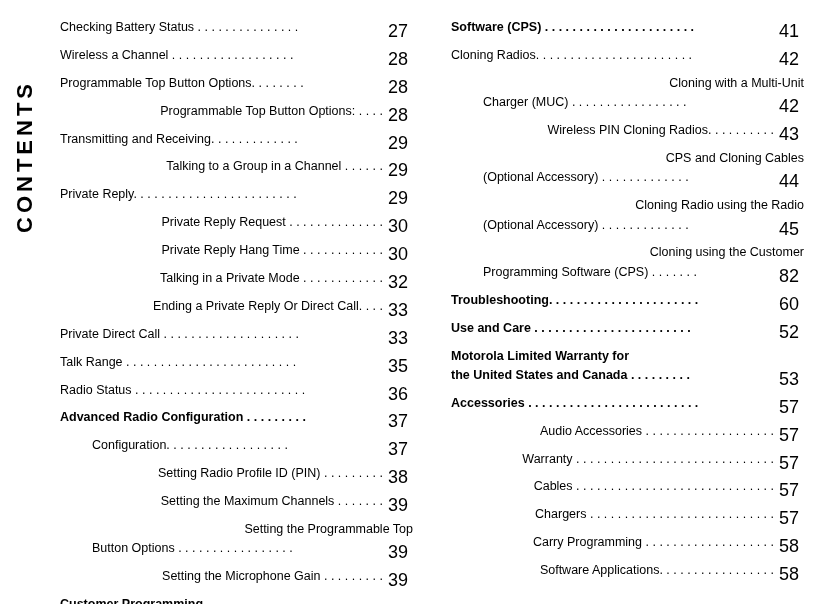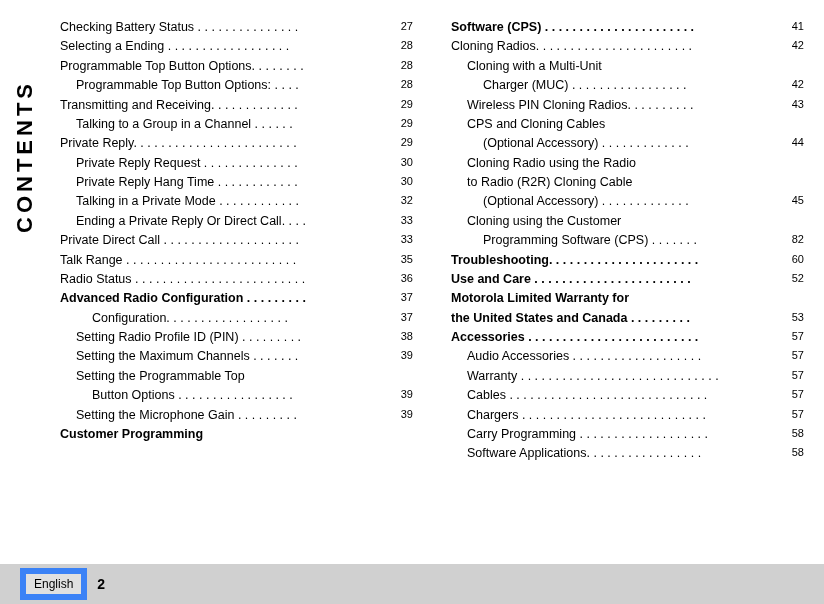--- a/index.html
+++ b/index.html
@@ -70,34 +70,35 @@
       color: #000;
       padding: 0;
     }
 
     .toc-entry .entry-text {
       flex: 1;
     }
 
     .toc-entry .entry-page {
       min-width: 30px;
-      text-align: right;
-      font-size: 11px;
+      text-align: center;
+      font-size: 18px;
     }
 
     .toc-entry.bold .entry-text {
       font-weight: bold;
     }
 
     .toc-entry.bold .entry-page {
       font-weight: normal;
     }
 
     .indent1 .entry-text {
       padding-left: 16px;
+      text-align: right;
     }
 
     .indent2 .entry-text {
       padding-left: 32px;
     }
 
     
     .bottom-bar {
       height: 40px;
       background: #d0d0d0;
@@ -140,21 +141,21 @@
     <span class="sidebar-label">CONTENTS</span>
   </div>
 
   <div class="content">
     <div class="col-left" id="left-col">
         <div class="toc-entry">
           <span class="entry-text">Checking Battery Status . . . . . . . . . . . . . . .</span>
           <span class="entry-page">27</span>
         </div>
         <div class="toc-entry">
-          <span class="entry-text">Selecting a Ending  . . . . . . . . . . . . . . . . . .</span>
+          <span class="entry-text">Wireless a Channel  . . . . . . . . . . . . . . . . . .</span>
           <span class="entry-page">28</span>
         </div>
         <div class="toc-entry">
           <span class="entry-text">Programmable Top Button Options. . . . . . . .</span>
           <span class="entry-page">28</span>
         </div>
         <div class="toc-entry indent1">
           <span class="entry-text">Programmable Top Button Options: . . . .</span>
           <span class="entry-page">28</span>
         </div>
@@ -251,23 +252,20 @@
         </div>
         <div class="toc-entry indent1">
           <span class="entry-text">CPS and Cloning Cables</span>
         </div>
         <div class="toc-entry indent2">
           <span class="entry-text">(Optional Accessory) . . . . . . . . . . . . .</span>
           <span class="entry-page">44</span>
         </div>
         <div class="toc-entry indent1">
           <span class="entry-text">Cloning Radio using the Radio</span>
-        </div>
-        <div class="toc-entry indent1">
-          <span class="entry-text">to Radio (R2R) Cloning Cable</span>
         </div>
         <div class="toc-entry indent2">
           <span class="entry-text">(Optional Accessory) . . . . . . . . . . . . .</span>
           <span class="entry-page">45</span>
         </div>
         <div class="toc-entry indent1">
           <span class="entry-text">Cloning using the Customer</span>
         </div>
         <div class="toc-entry indent2">
           <span class="entry-text">Programming Software (CPS) . . . . . . .</span>

